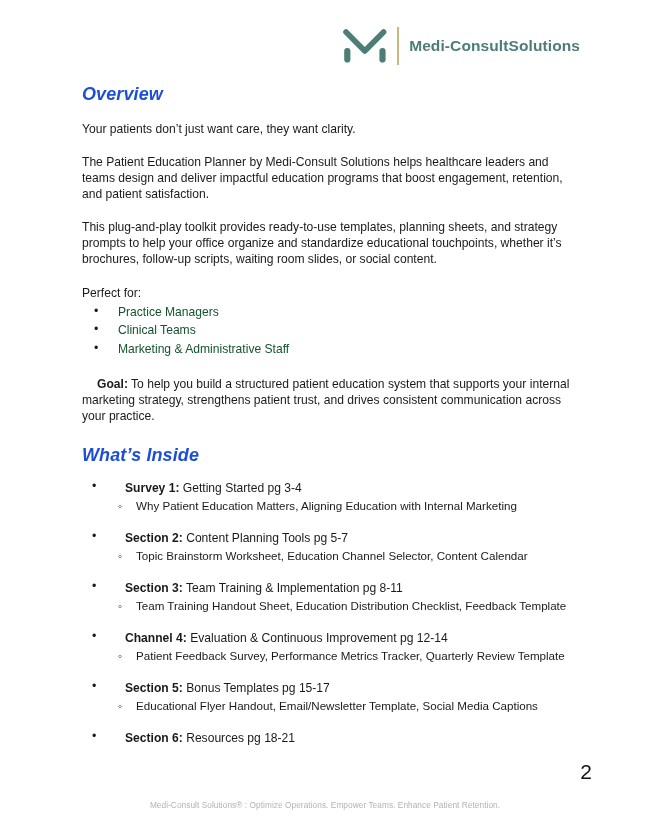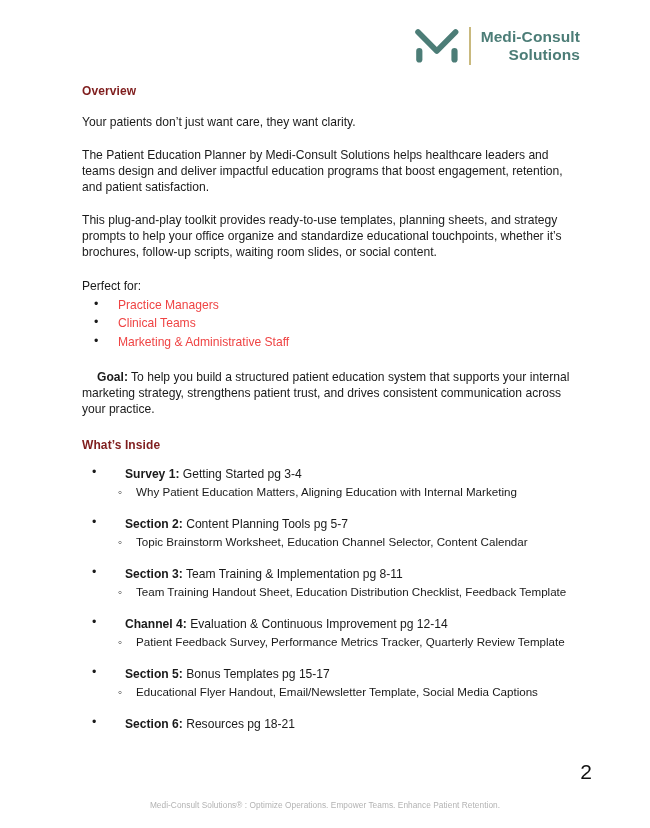--- a/index.html
+++ b/index.html
@@ -37,21 +37,21 @@
     flex: none;
   }
   .logo-divider {
     width: 2px;
     height: 38px;
     background: #c9b97e;
     flex: none;
   }
   .logo-words {
     display: flex;
-    flex-direction: column;
+    flex-direction: row;
     justify-content: center;
     line-height: 1.18;
     align-items: flex-end;
   }
   .logo-words span {
     font-size: 15.5px;
     font-weight: bold;
     color: #4c7d77;
     letter-spacing: 0.1px;
     white-space: nowrap;
@@ -59,25 +59,26 @@
 
   
   .content {
     position: absolute;
     left: 82px;
     top: 84px;
     width: 495px;
   }
 
   h2.section-heading {
-    font-size: 12px;
+    font-size: 18px;
     font-weight: bold;
-    color: #7f1d1d;
+    color: #1d4ed8;
     margin: 0 0 16px 0;
     letter-spacing: 0.1px;
+    font-style: italic;
   }
   h2.section-heading.second {
     margin-top: 21px;
     margin-bottom: 14px;
   }
 
   p.body-text {
     font-size: 12.1px;
     line-height: 1.33;
     margin: 0 0 17px 0;
@@ -95,21 +96,21 @@
   ul.audience-list {
     list-style: none;
     margin: 0 0 17px 0;
     padding: 0;
   }
   ul.audience-list li {
     font-size: 12.1px;
     line-height: 1.55;
     position: relative;
     padding-left: 36px;
-    color: #ef4444;
+    color: #14532d;
   }
   ul.audience-list li::before {
     content: "•";
     position: absolute;
     left: 12px;
     top: -1px;
     font-size: 12.5px;
     color: #1a1a1a;
   }
 

